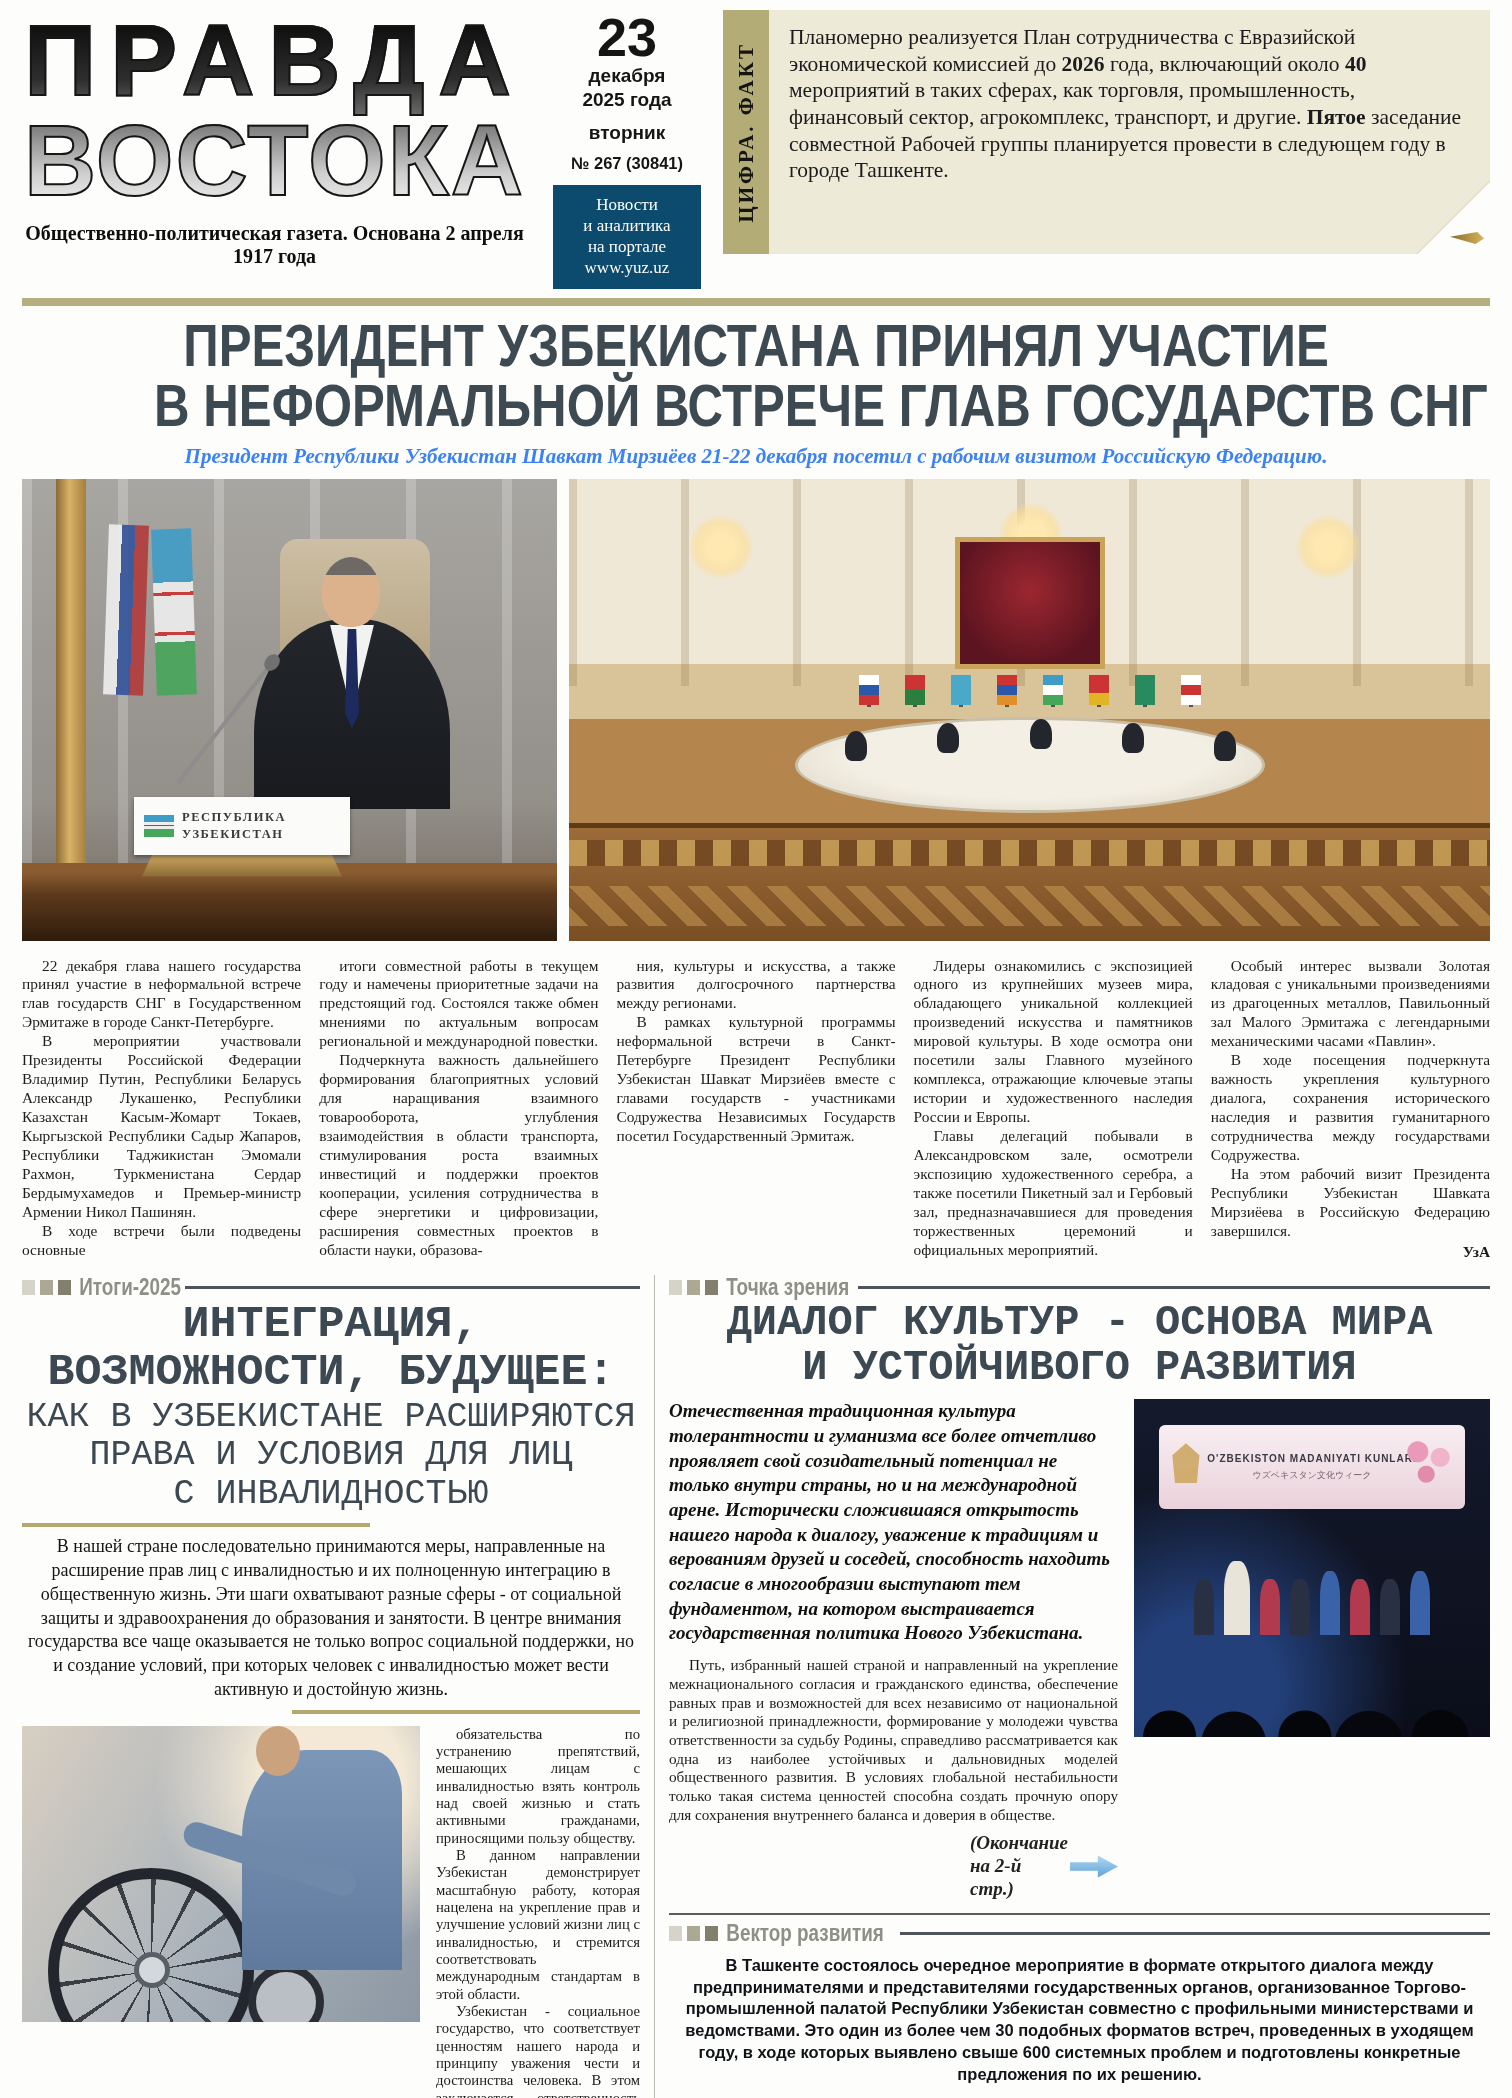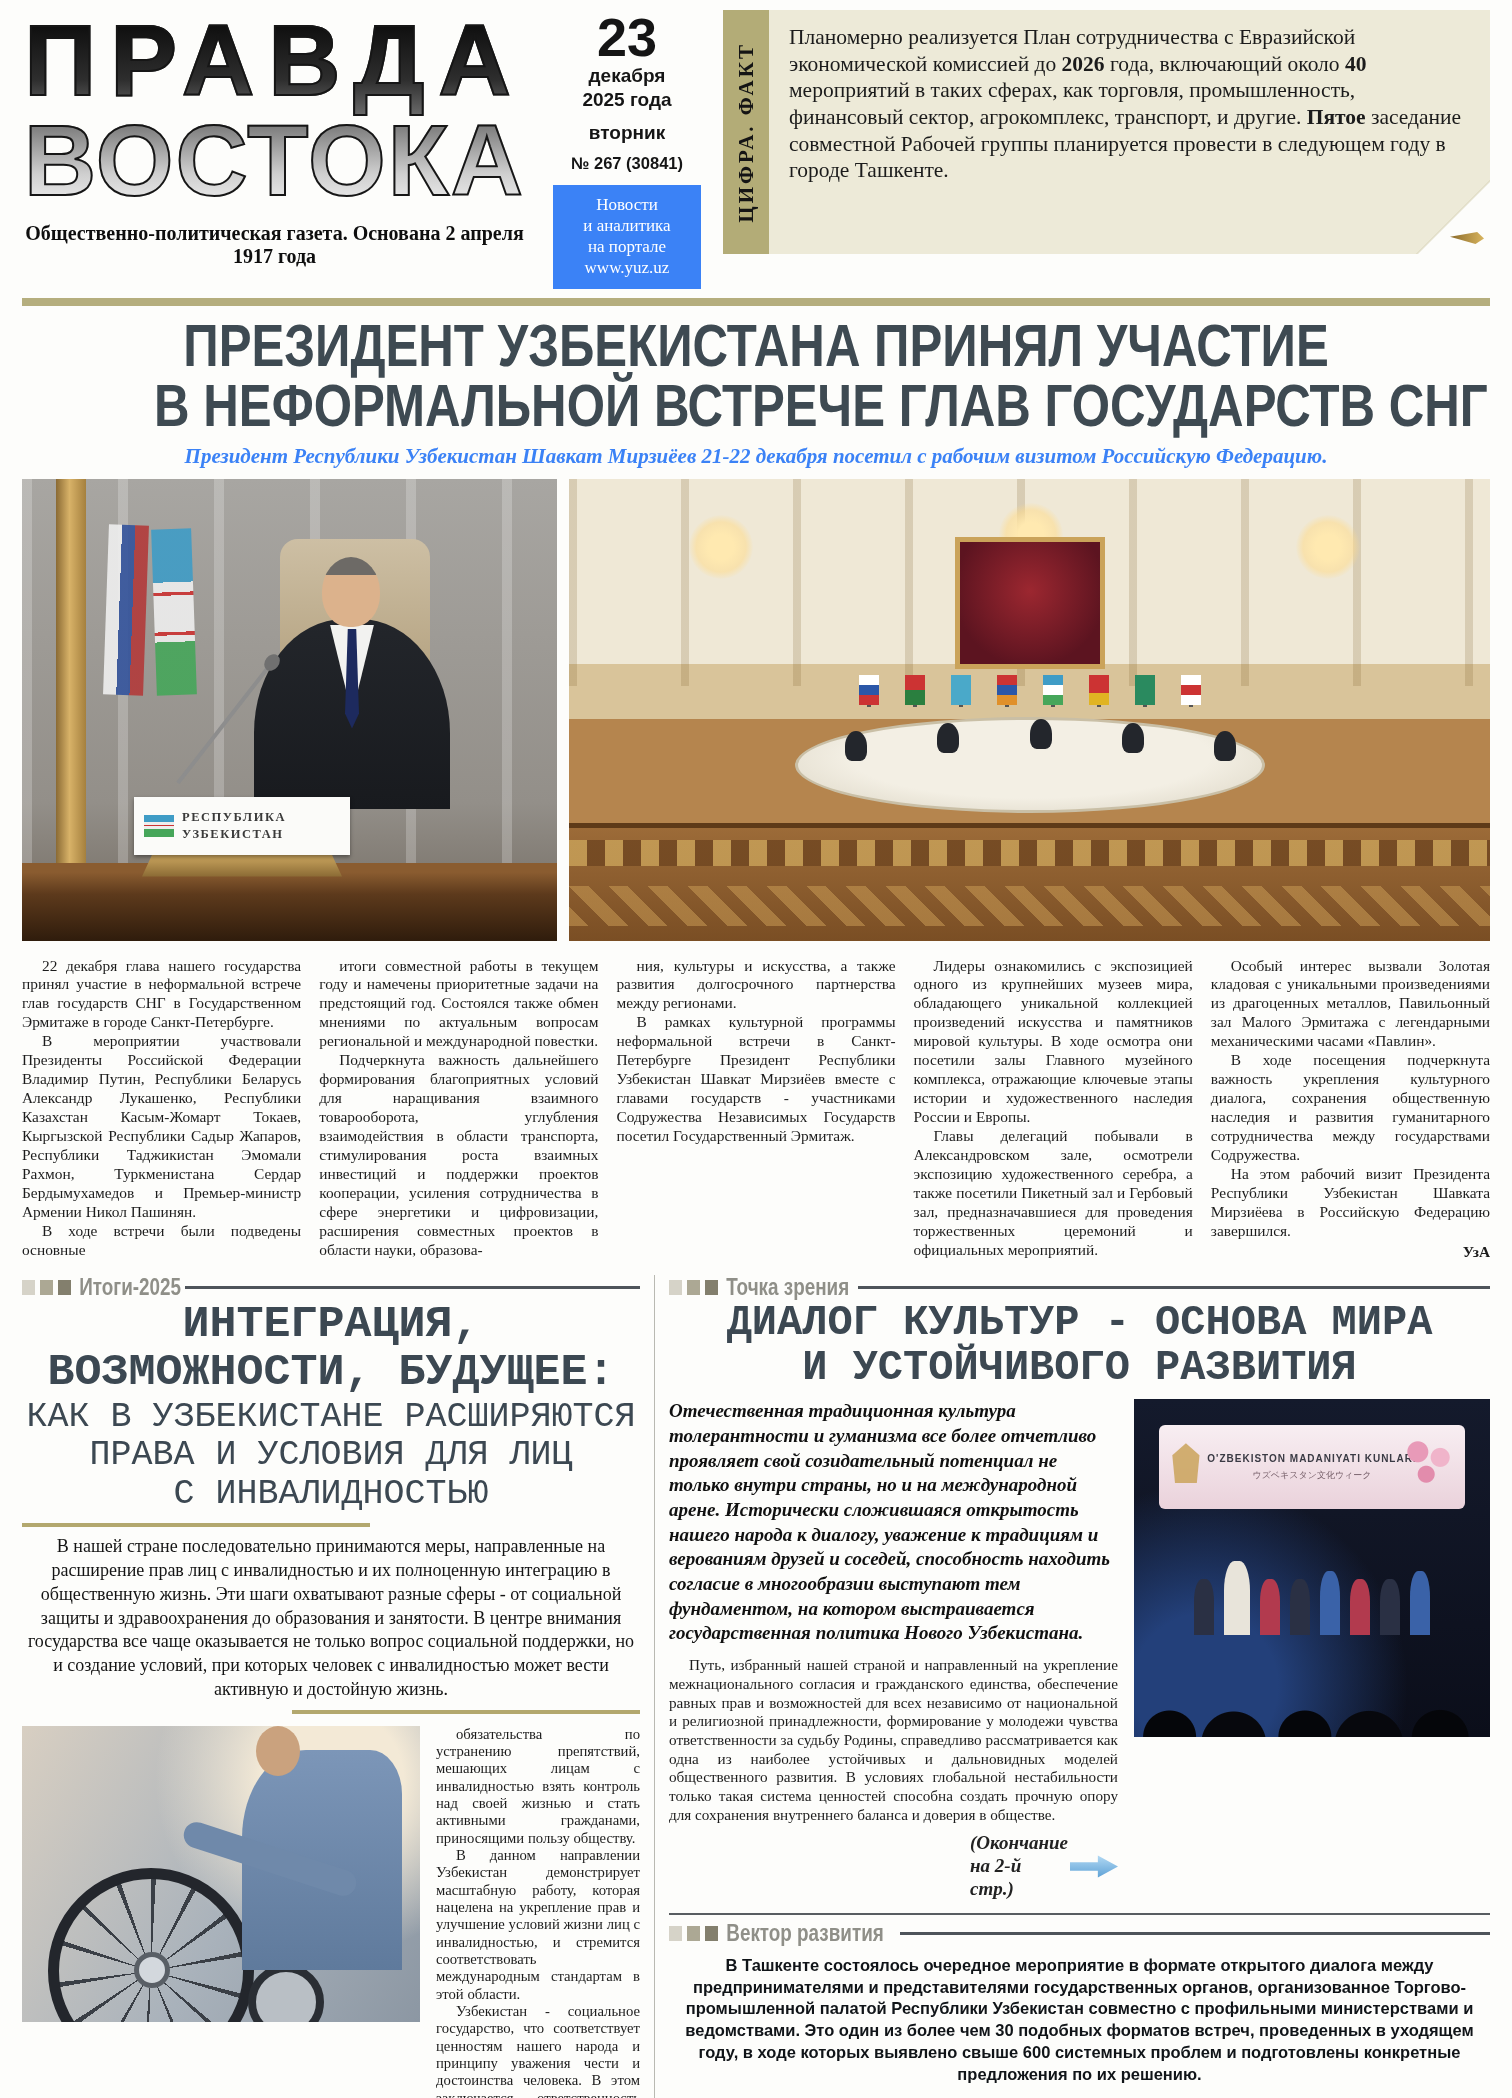--- a/index.html
+++ b/index.html
@@ -22,21 +22,21 @@
   .logo .l1{ letter-spacing:14px; display:block; }
   .logo .l2{ display:block; }
   .tagline { margin-top:12px; text-align:center; font-weight:700; font-size:20px; color:#0e0e0e; }
 
   .date-block { width:148px; margin-left:26px; text-align:center;
                 font-family:"Liberation Sans", sans-serif; font-weight:700; color:#151515; }
   .date-day { font-size:54px; line-height:1; }
   .date-month, .date-year { font-size:19px; line-height:1.25; }
   .date-weekday { font-size:19px; margin-top:10px; }
   .date-issue { font-size:16.5px; margin-top:10px; white-space:nowrap; }
-  .portal-box { margin-top:12px; background:#3b82f6; color:#fff; padding:9px 4px 10px;
+  .portal-box { margin-top:12px; background:#0c4a6e; color:#fff; padding:9px 4px 10px;
                 font-family:"Liberation Serif", serif; font-weight:400; font-size:17px; line-height:1.25; }
   .portal-box .url { font-weight:400; display:block; }
 
   .cifra-box { flex:1; margin-left:22px; display:flex; min-height:244px; position:relative; }
   .cifra-strip { width:46px; background:#b3ac77; display:flex; align-items:center; justify-content:center; }
   .cifra-label { writing-mode:vertical-rl; transform:rotate(180deg);
                  font-weight:700; font-size:21px; letter-spacing:3px; color:#141414;
                  font-family:"Liberation Serif", serif; white-space:nowrap; }
   .cifra-content { flex:1; background:#edead8; padding:14px 26px 12px 20px;
                    font-size:21.5px; line-height:1.24; color:#1b1b1b; }
@@ -308,21 +308,21 @@
         <p class="para">ния, культуры и искусства, а также развития долгосрочного партнерства между регионами.</p>
         <p class="para">В рамках культурной программы неформальной встречи в Санкт-Петербурге Президент Республики Узбекистан Шавкат Мирзиёев вместе с главами государств - участниками Содружества Независимых Государств посетил Государственный Эрмитаж.</p>
       </div>
     <div class="col">
         <p class="para">Лидеры ознакомились с экспозицией одного из крупнейших музеев мира, обладающего уникальной коллекцией произведений искусства и памятников мировой культуры. В ходе осмотра они посетили залы Главного музейного комплекса, отражающие ключевые этапы истории и художественного наследия России и Европы.</p>
         <p class="para">Главы делегаций побывали в Александровском зале, осмотрели экспозицию художественного серебра, а также посетили Пикетный зал и Гербовый зал, предназначавшиеся для проведения торжественных церемоний и официальных мероприятий.</p>
       </div>
     <div class="col">
       <div>
           <p class="para">Особый интерес вызвали Золотая кладовая с уникальными произведениями из драгоценных металлов, Павильонный зал Малого Эрмитажа с легендарными механическими часами «Павлин».</p>
-          <p class="para">В ходе посещения подчеркнута важность укрепления культурного диалога, сохранения общественную наследия и развития гуманитарного сотрудничества между государствами Содружества.</p>
+          <p class="para">В ходе посещения подчеркнута важность укрепления культурного диалога, сохранения исторического наследия и развития гуманитарного сотрудничества между государствами Содружества.</p>
           <p class="para">На этом рабочий визит Президента Республики Узбекистан Шавката Мирзиёева в Российскую Федерацию завершился.</p>
         </div>
       <div class="signature">УзА</div>
     </div>
   </div>
 
   <div class="sections">
 
     <div class="sec-left">
       <div class="section-bar">

